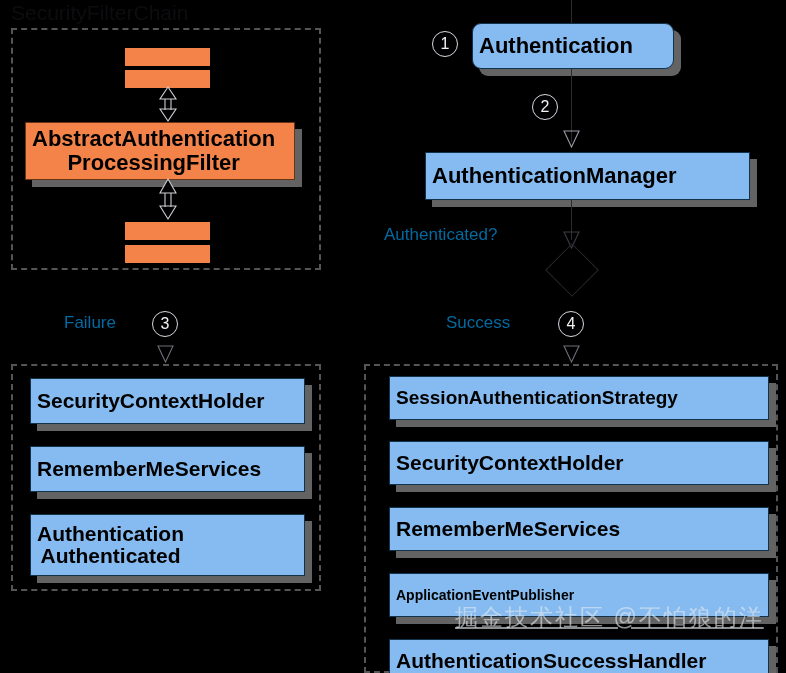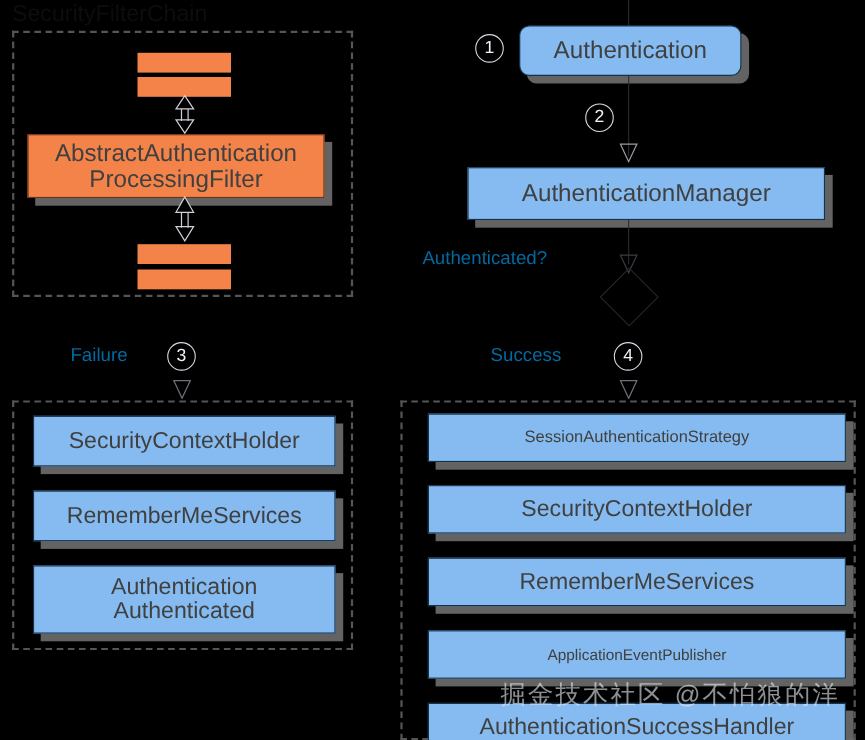--- a/index.html
+++ b/index.html
@@ -34,24 +34,24 @@
     white-space: nowrap;
     letter-spacing: 0px;
   }
 
   
   .node {
     position: absolute;
     box-sizing: border-box;
     display: flex;
     align-items: center;
-    justify-content: center;
+    justify-content: flex-start;
     text-align: center;
-    font-weight: normal;
-    color: #404040;
+    font-weight: bold;
+    color: #000000;
     line-height: 1.07;
   }
   .node .label { display: block; padding: 0 6px; }
 
   .node.blue {
     background: #85bbf0;
     border: 1px solid #13324c;
     box-shadow: 7px 7px 0 0 rgba(104,104,104,0.95);
   }
   .node.blue.rounded {
@@ -233,35 +233,35 @@
   <div class="step-circle" style="left:558px; top:311px; width:26px; height:26px;">4</div>
 
   <div class="tri-open" style="left:563px; top:345px; width:17px; height:18px;">
     <svg width="17" height="18" viewBox="0 0 17 18">
       <polygon points="1,1 16,1 8.5,17" fill="none" stroke="#6e6e78" stroke-width="1.1"></polygon>
     </svg>
   </div>
 
   <div class="group-frame" style="left:364px; top:364px; width:414px; height:309px;"></div>
 
-  <div class="node blue" style="left:389px; top:376px; width:380px; height:44px; font-size:15px;">
+  <div class="node blue" style="left:389px; top:376px; width:380px; height:44px; font-size:19px;">
     <span class="label">SessionAuthenticationStrategy</span>
   </div>
 
   <div class="node blue" style="left:389px; top:441px; width:380px; height:44px; font-size:21px;">
     <span class="label">SecurityContextHolder</span>
   </div>
 
   <div class="node blue" style="left:389px; top:507px; width:380px; height:44px; font-size:21px;">
     <span class="label">RememberMeServices</span>
   </div>
 
   <div class="node blue" style="left:389px; top:573px; width:380px; height:44px; font-size:14px;">
     <span class="label">ApplicationEventPublisher</span>
   </div>
 
   <div class="node blue" style="left:389px; top:639px; width:380px; height:44px; font-size:21px;">
     <span class="label">AuthenticationSuccessHandler</span>
   </div>
 
-  <div class="watermark" style="left:455px; top:616px;">掘金技术社区 @不怕狼的洋</div>
+  <div class="watermark" style="left:455px; top:602px;text-decoration:underline;">掘金技术社区 @不怕狼的洋</div>
 
 </div>
 
 </body></html>

